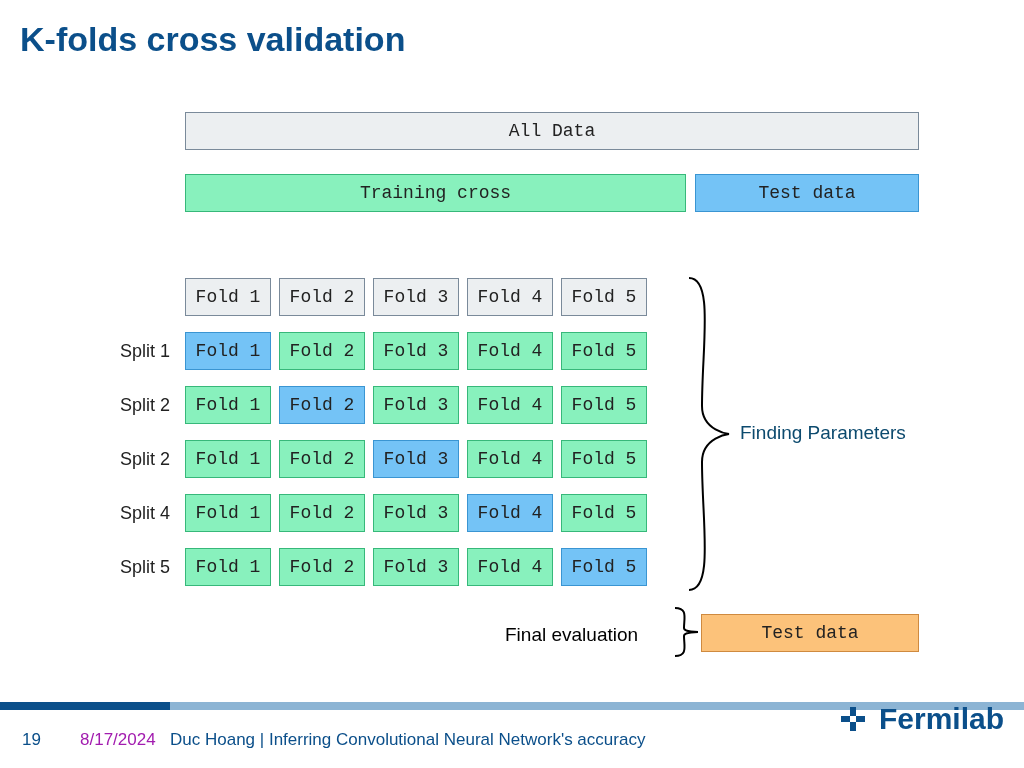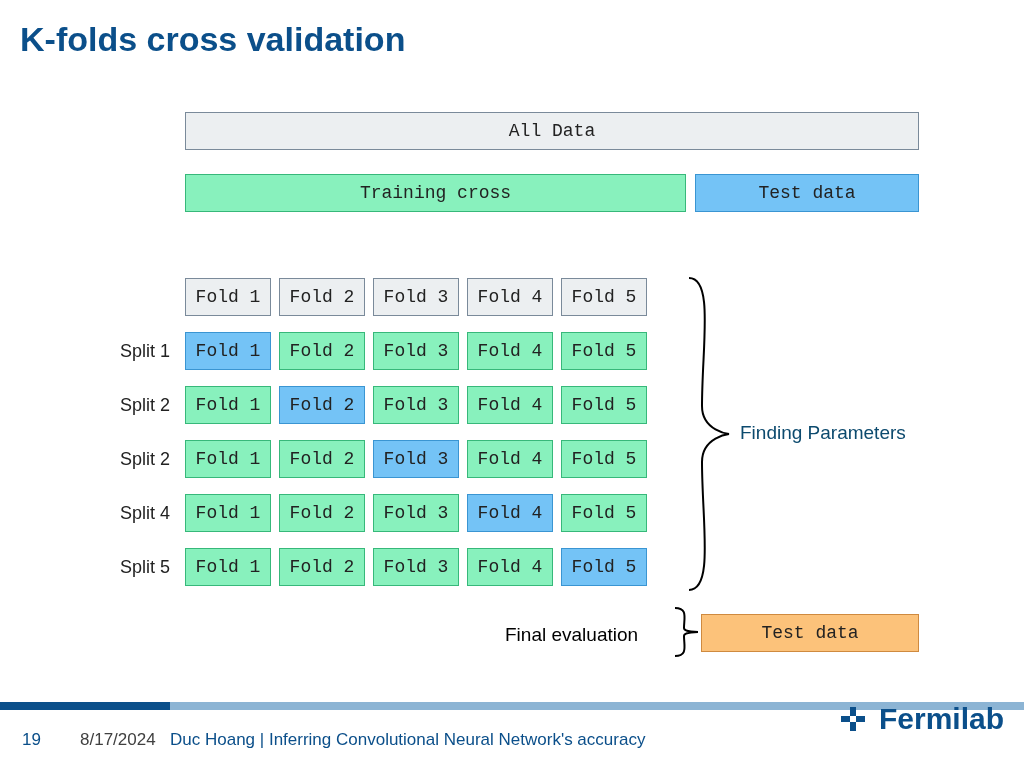--- a/index.html
+++ b/index.html
@@ -47,21 +47,21 @@
 .annotation { position: absolute; font-size: 19px; color: #0c4a6e; text-align:left;}
 
 
 .final-label { position: absolute; font-size: 19px; }
 .final-testbox { position: absolute; width: 218px; }
 
 
 .footer-band { position: absolute; left: 0; bottom: 58px; height: 8px; width: 100%; background: #8cb4d4; }
 .footer-band::before { content:""; position:absolute; left:0; top:0; height:8px; width:170px; background:#0b4f8a; }
 .pagenum { position:absolute; left:22px; bottom:18px; font-size:17px; color:#0b4f8a; }
-.date    { position:absolute; left:80px; bottom:18px; font-size:17px; color:#404040; }
+.date    { position:absolute; left:80px; bottom:18px; font-size:17px; color:#a21caf; }
 .byline  { position:absolute; left:170px; bottom:18px; font-size:17px; color:#0b4f8a; }
 .logo    { position:absolute; right:20px; bottom:32px; display:flex; align-items:center; gap:14px; color:#0b4f8a; font-weight:bold; font-size:30px;}
 .logo svg { display:block; }
 </style>
 </head>
 <body>
 
 <div class="title">K-folds cross validation</div>
 
 <div class="diagram">

